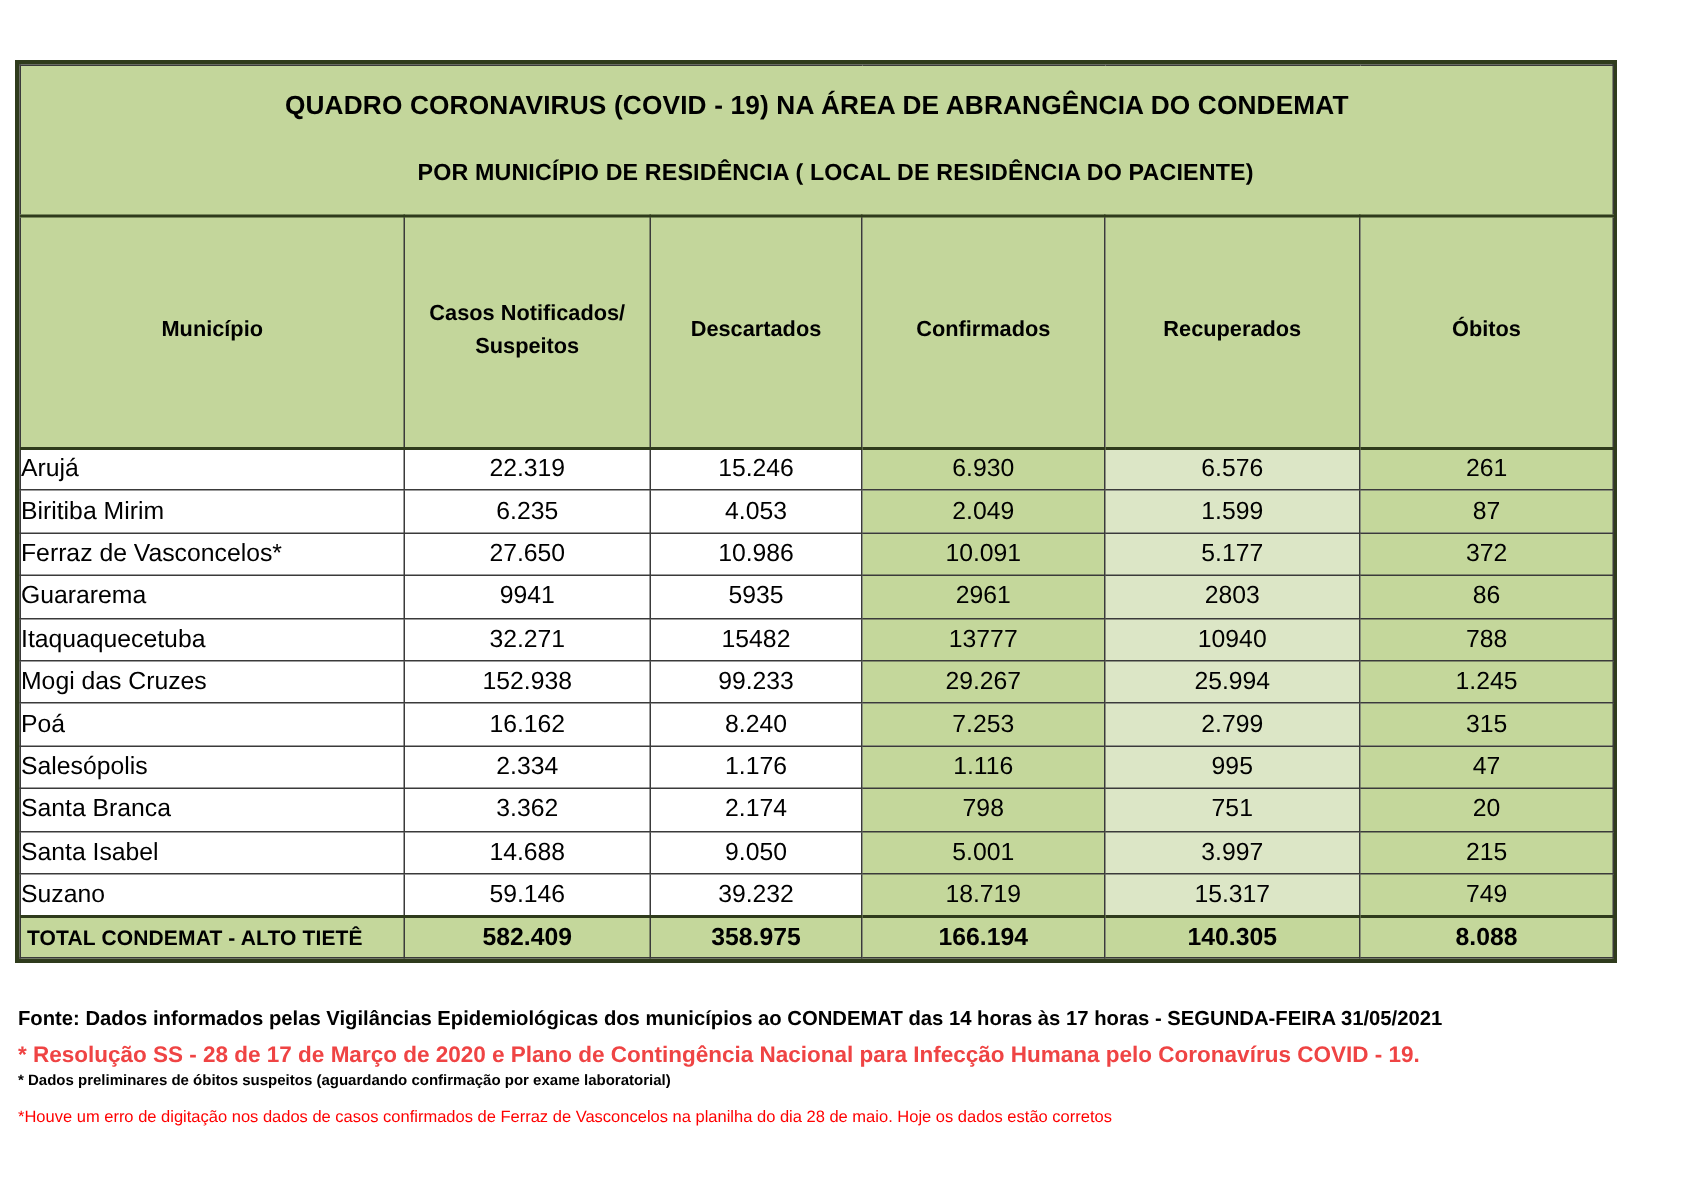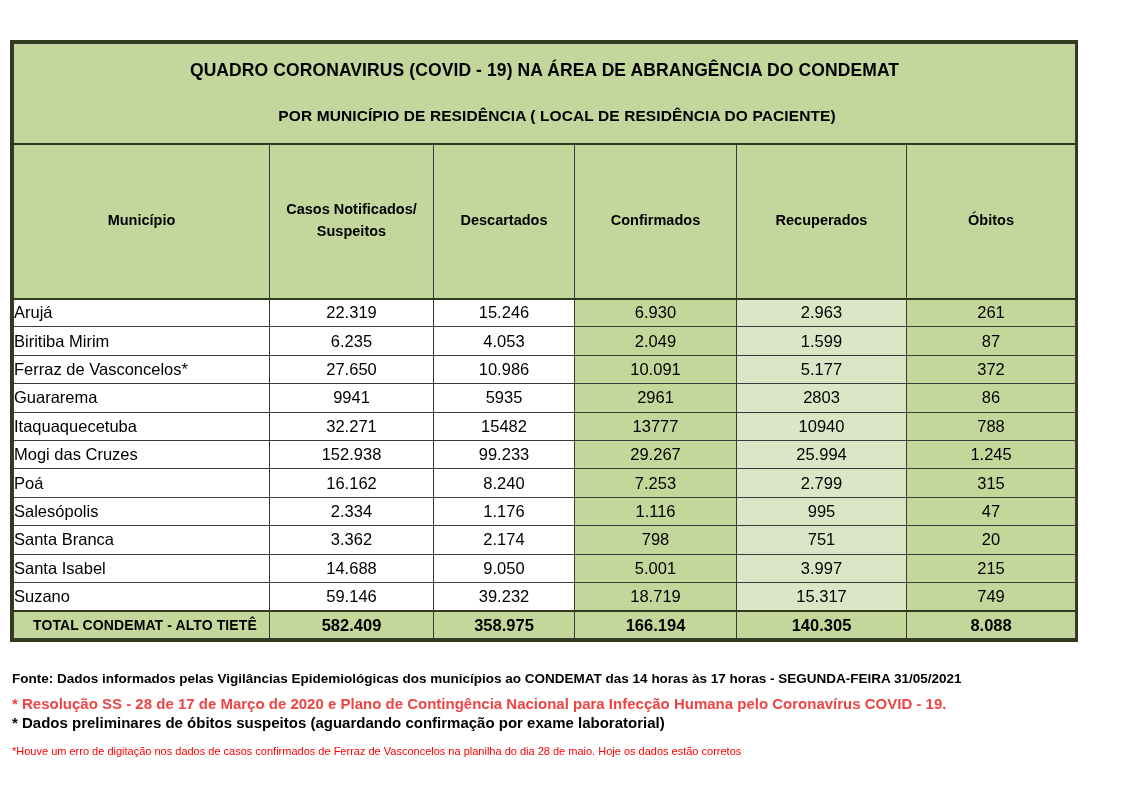--- a/index.html
+++ b/index.html
@@ -112,21 +112,21 @@
   tr.total-row td {
     height: 28px;
     background: #c4d79b;
     font-weight: bold;
     font-size: 16.5px;
     vertical-align: middle;
     border-top: 2px solid #2f3b1c !important;
   }
   tr.total-row td.mun {
     text-align: left;
-    padding-left: 19px;
+    padding-left: 4px;
     font-size: 14px;
     letter-spacing: 0.1px;
   }
   tr.total-row td.num,
   tr.total-row td.con,
   tr.total-row td.rec,
   tr.total-row td.obi { text-align: center; }
 
   
   .notes {
@@ -145,21 +145,21 @@
     color: #000000;
     margin-bottom: 9px;
   }
   .note-2 {
     font-size: 15px;
     font-weight: bold;
     color: #ef4444;
     margin-bottom: 3px;
   }
   .note-3 {
-    font-size: 15px;
+    font-size: 10px;
     font-weight: bold;
     color: #000000;
     margin-bottom: 13px;
   }
   .note-4 {
     font-size: 11px;
     font-weight: normal;
     color: #ff0000;
   }
 </style>
@@ -196,21 +196,21 @@
           <th>Recuperados</th>
           <th>Óbitos</th>
         </tr>
       </thead>
       <tbody id="table-body">
           <tr class="data-row">
             <td class="mun">Arujá</td>
             <td class="num">22.319</td>
             <td class="num">15.246</td>
             <td class="con">6.930</td>
-            <td class="rec">2.963</td>
+            <td class="rec">6.576</td>
             <td class="obi">261</td>
           </tr>
           <tr class="data-row">
             <td class="mun">Biritiba Mirim</td>
             <td class="num">6.235</td>
             <td class="num">4.053</td>
             <td class="con">2.049</td>
             <td class="rec">1.599</td>
             <td class="obi">87</td>
           </tr>

